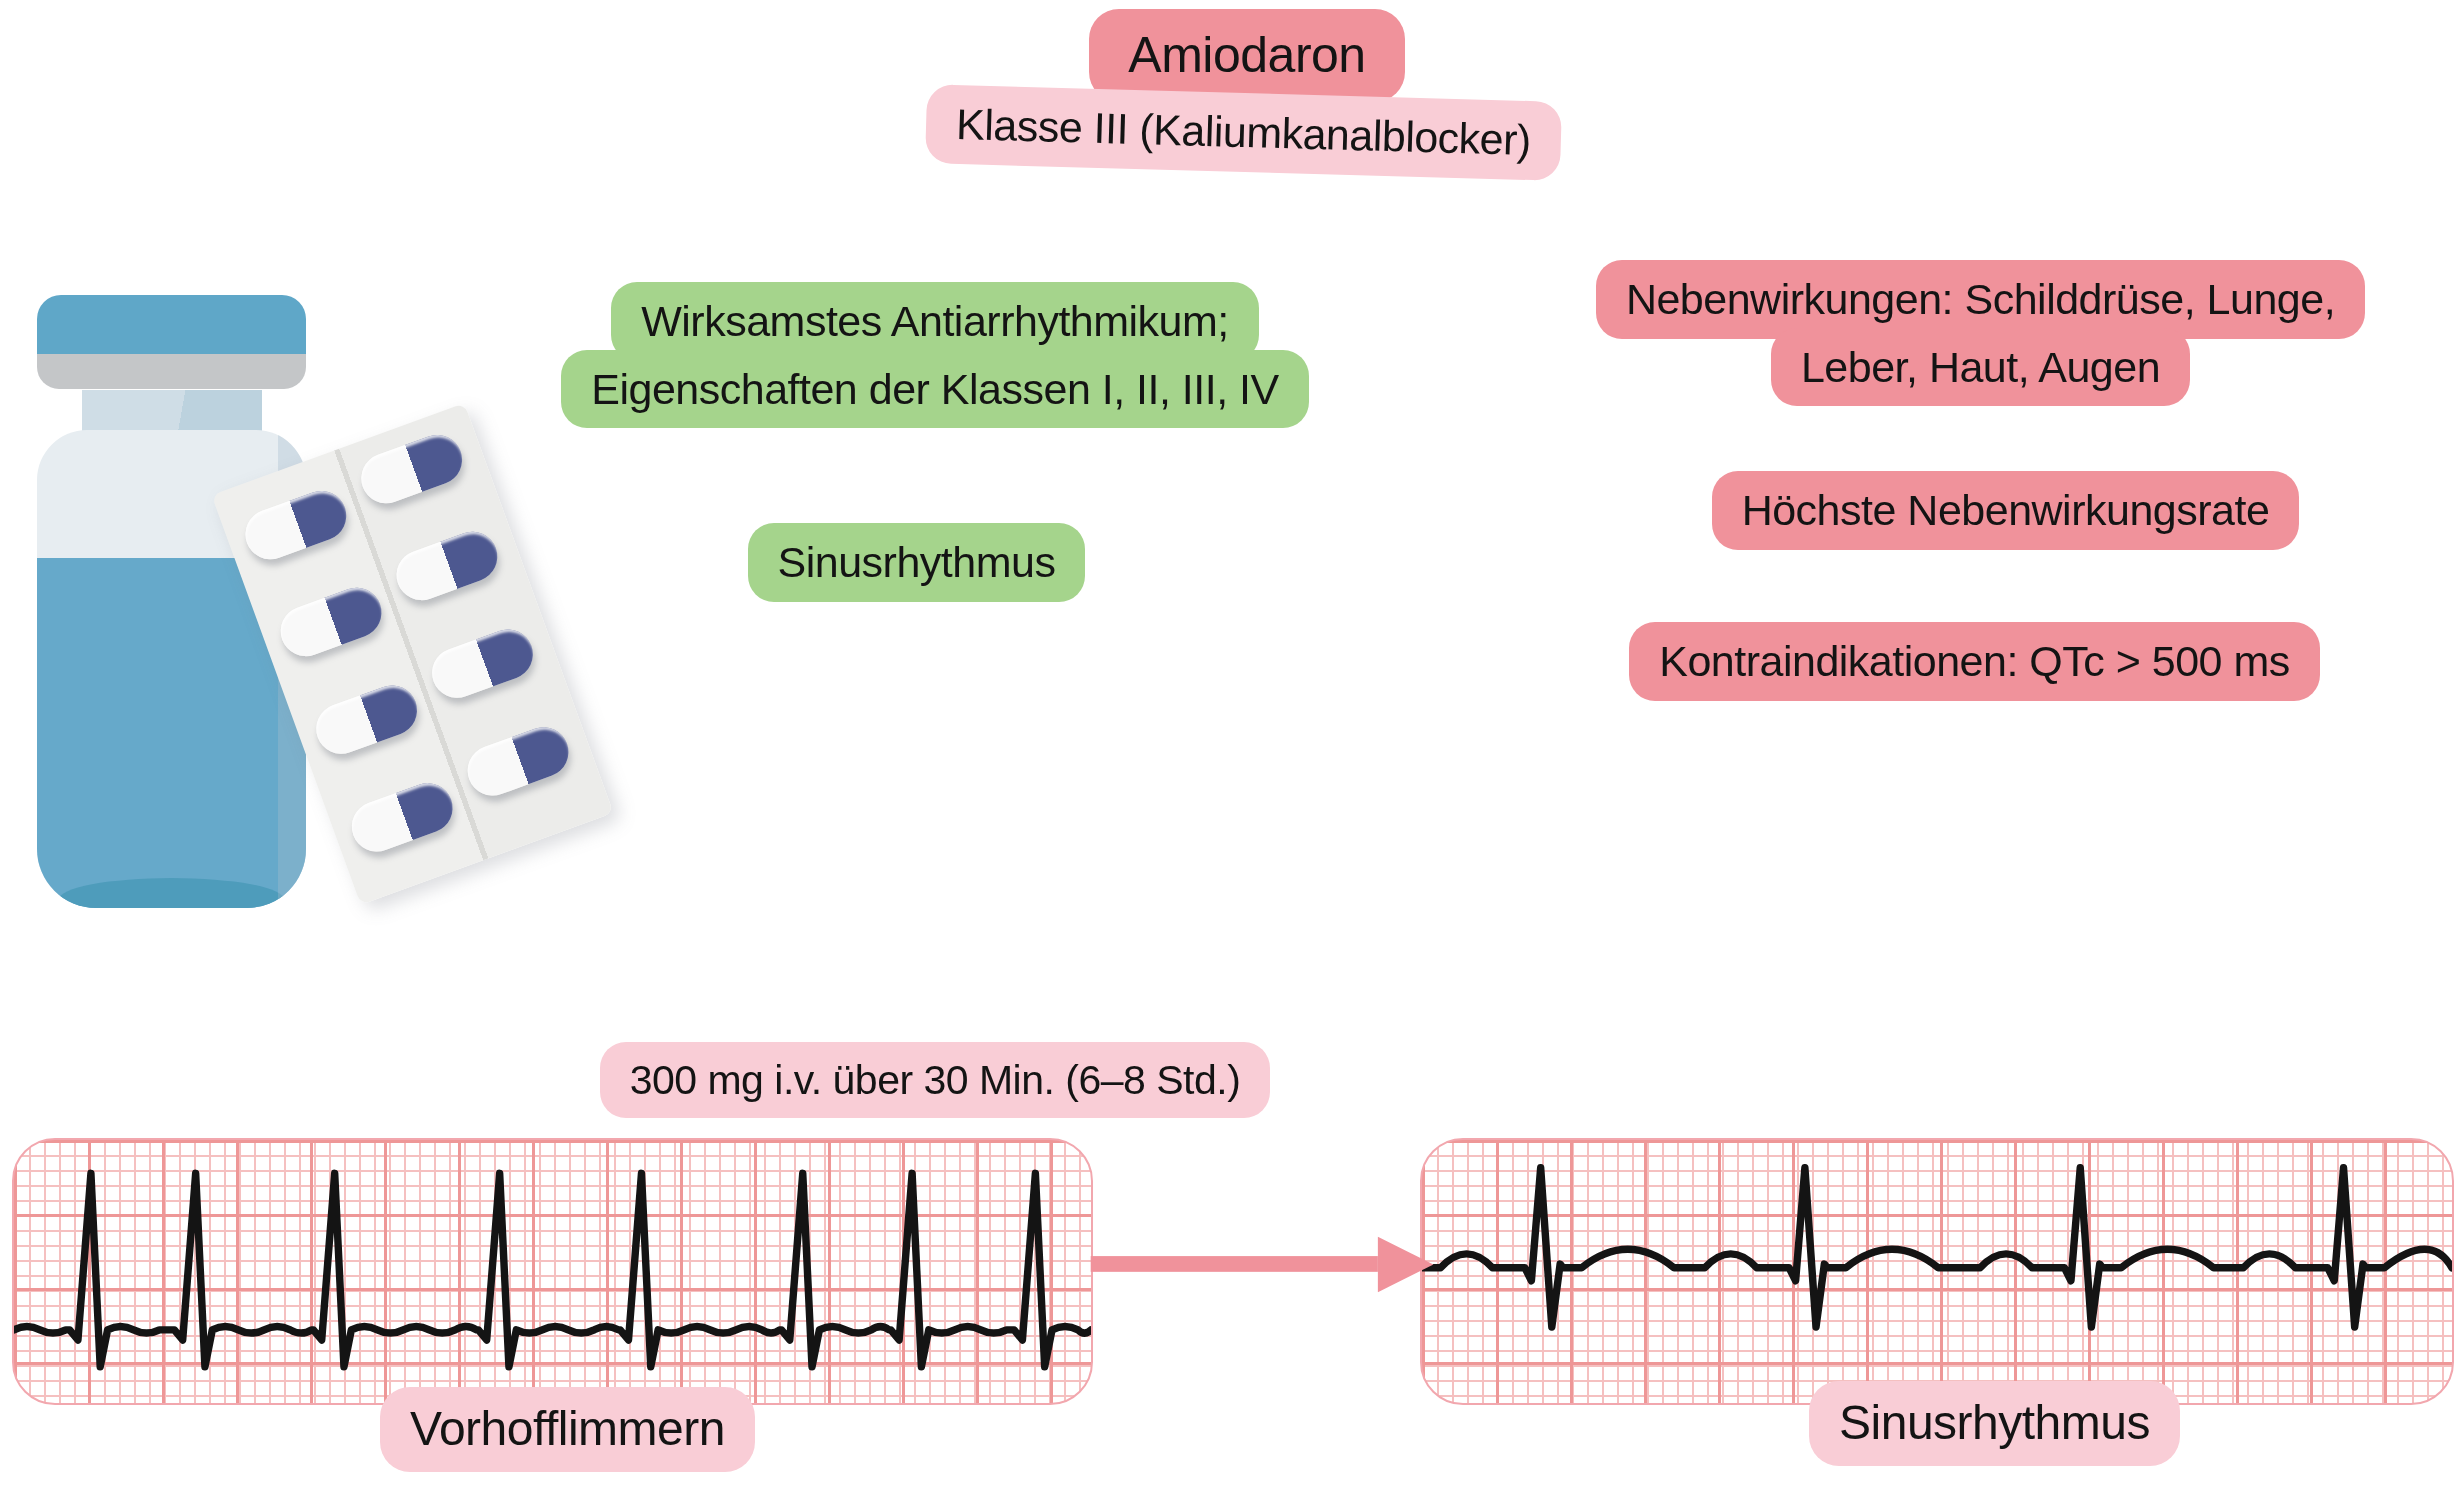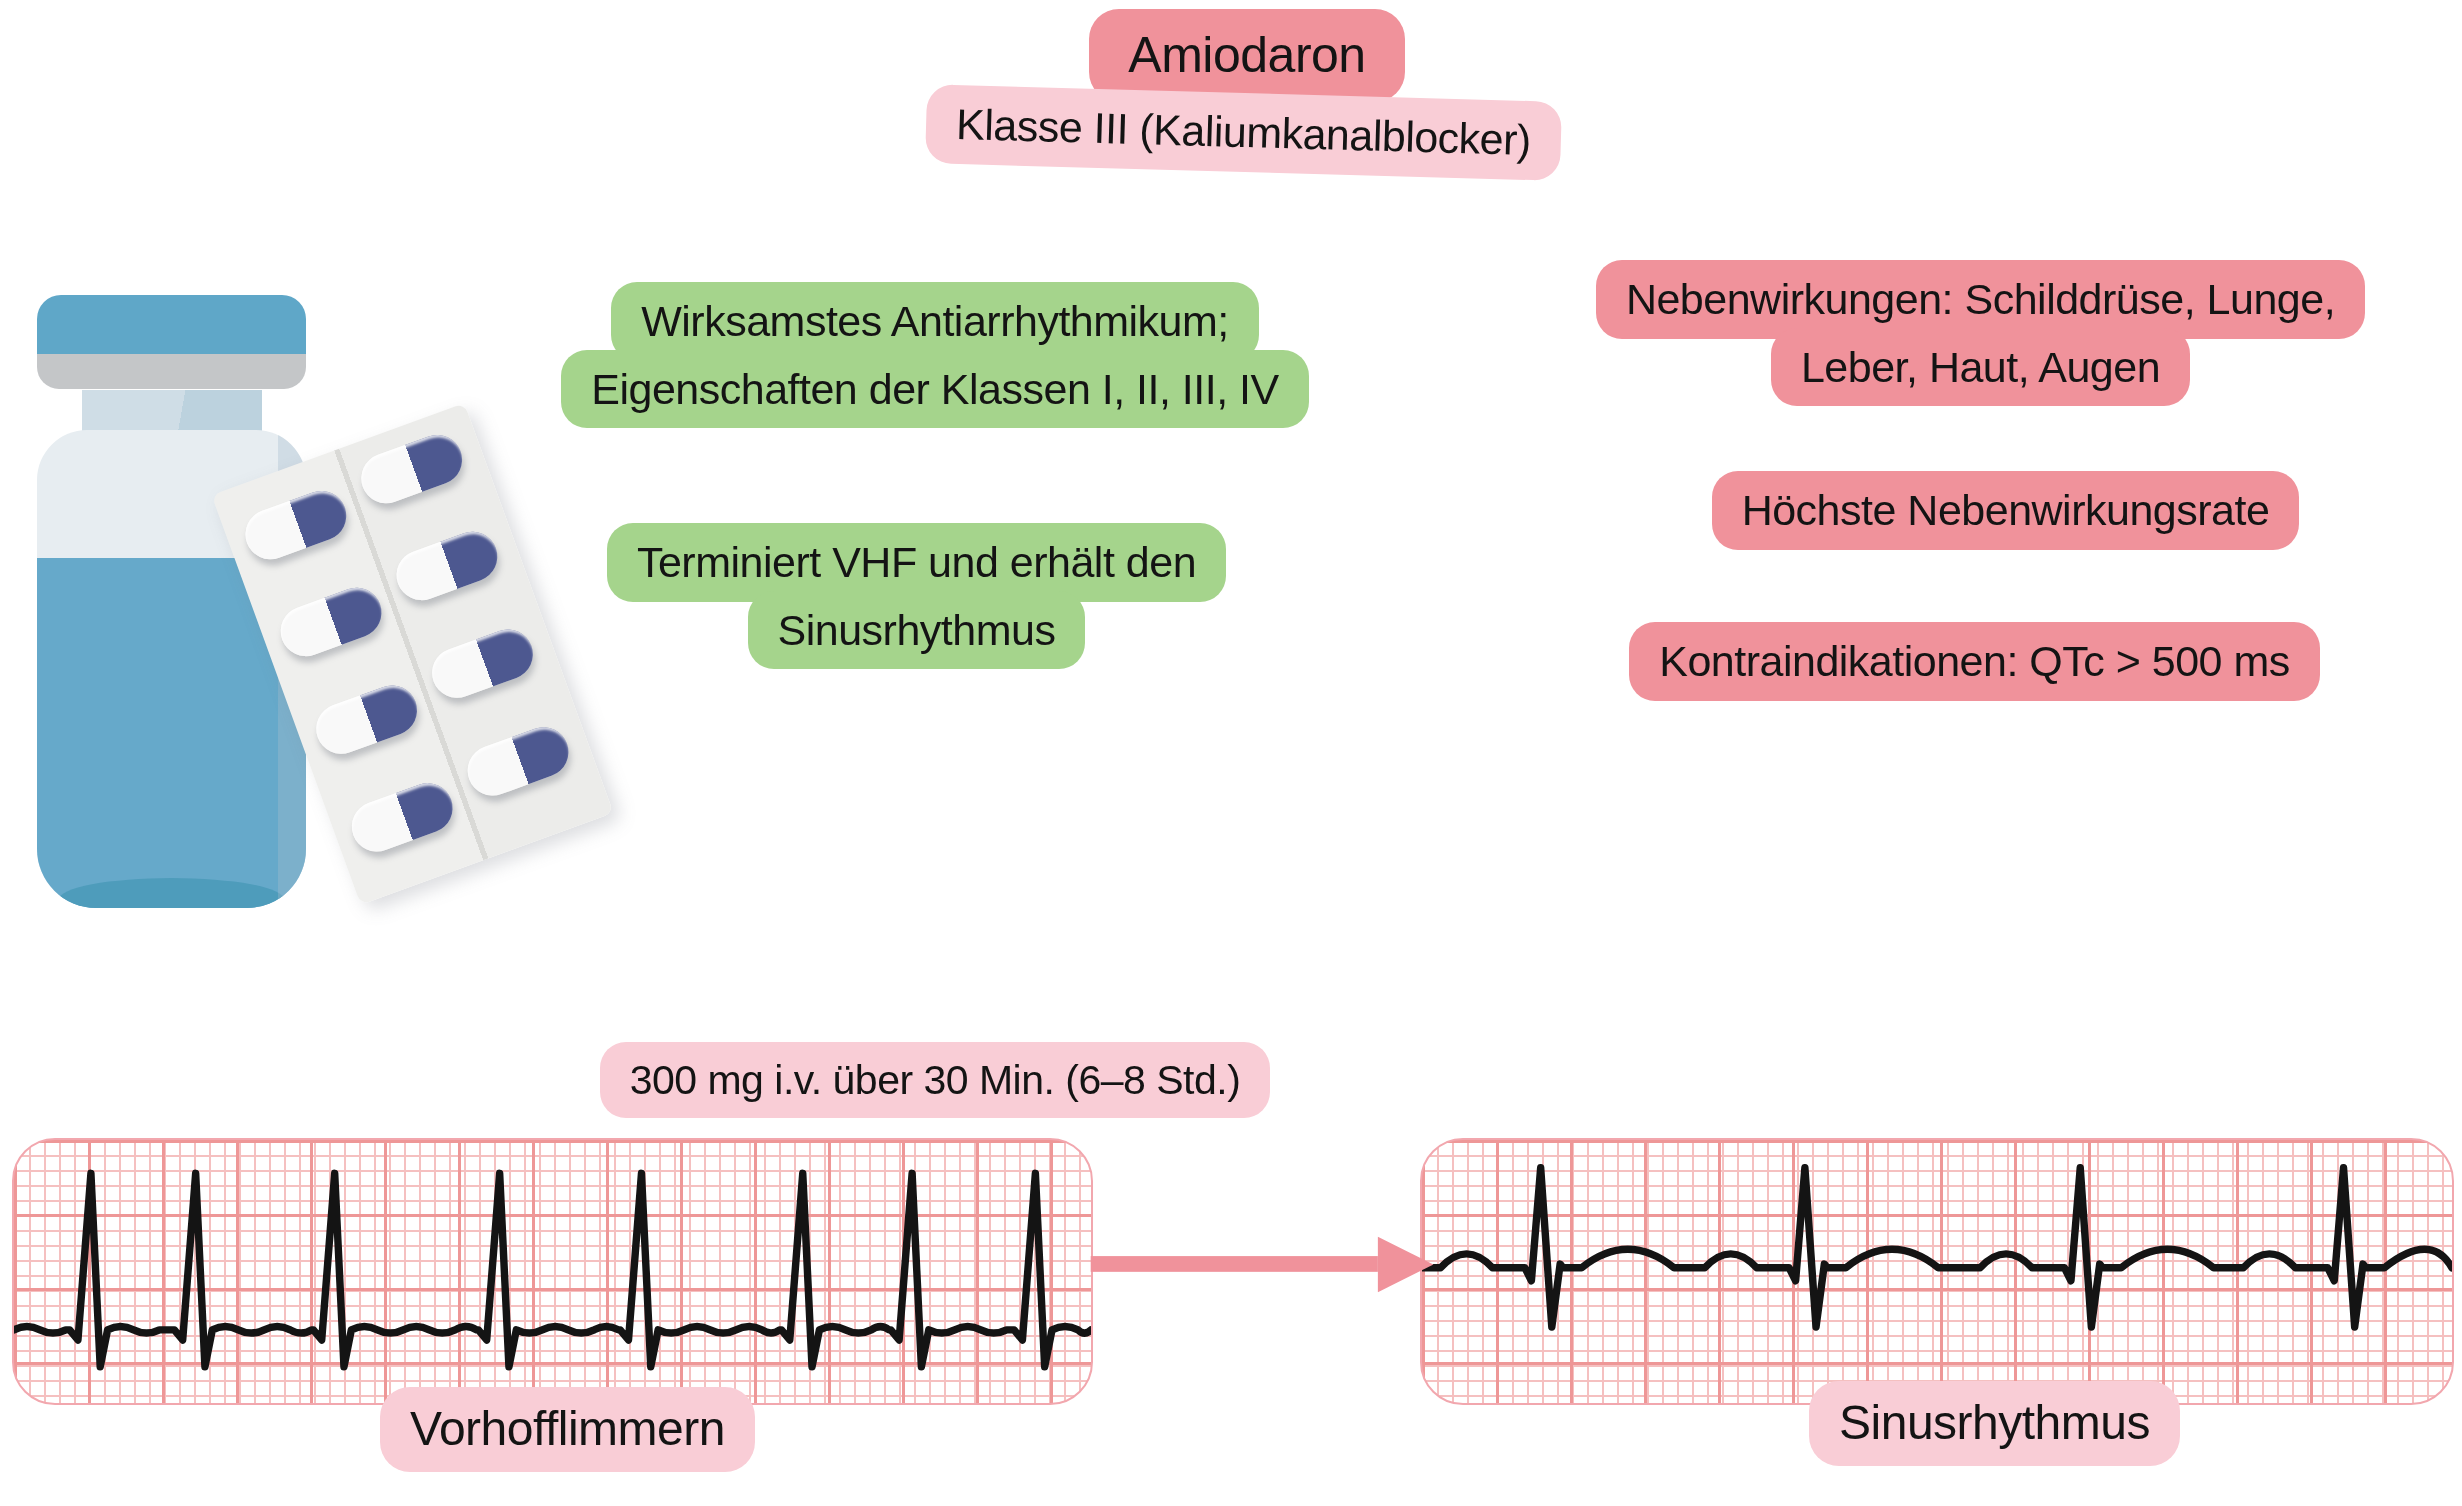--- a/index.html
+++ b/index.html
@@ -120,21 +120,20 @@
     <div class="capsule c6"></div>
     <div class="capsule c7"></div>
     <div class="capsule c8"></div>
   </div>
 
   <div class="stack green" id="benefit-1">
     <span class="line">Wirksamstes Antiarrhythmikum;</span>
     <span class="line">Eigenschaften der Klassen I, II, III, IV</span>
   </div>
   <div class="stack green" id="benefit-2">
-    <span class="line">Terminiert VHF und erhält den</span>
     <span class="line">Sinusrhythmus</span>
   </div>
 
   <div class="stack pinkD" id="warning-1">
     <span class="line">Nebenwirkungen: Schilddrüse, Lunge,</span>
     <span class="line">Leber, Haut, Augen</span>
   </div>
   <div class="stack pinkD" id="warning-2">
     <span class="line">Höchste Nebenwirkungsrate</span>
   </div>

